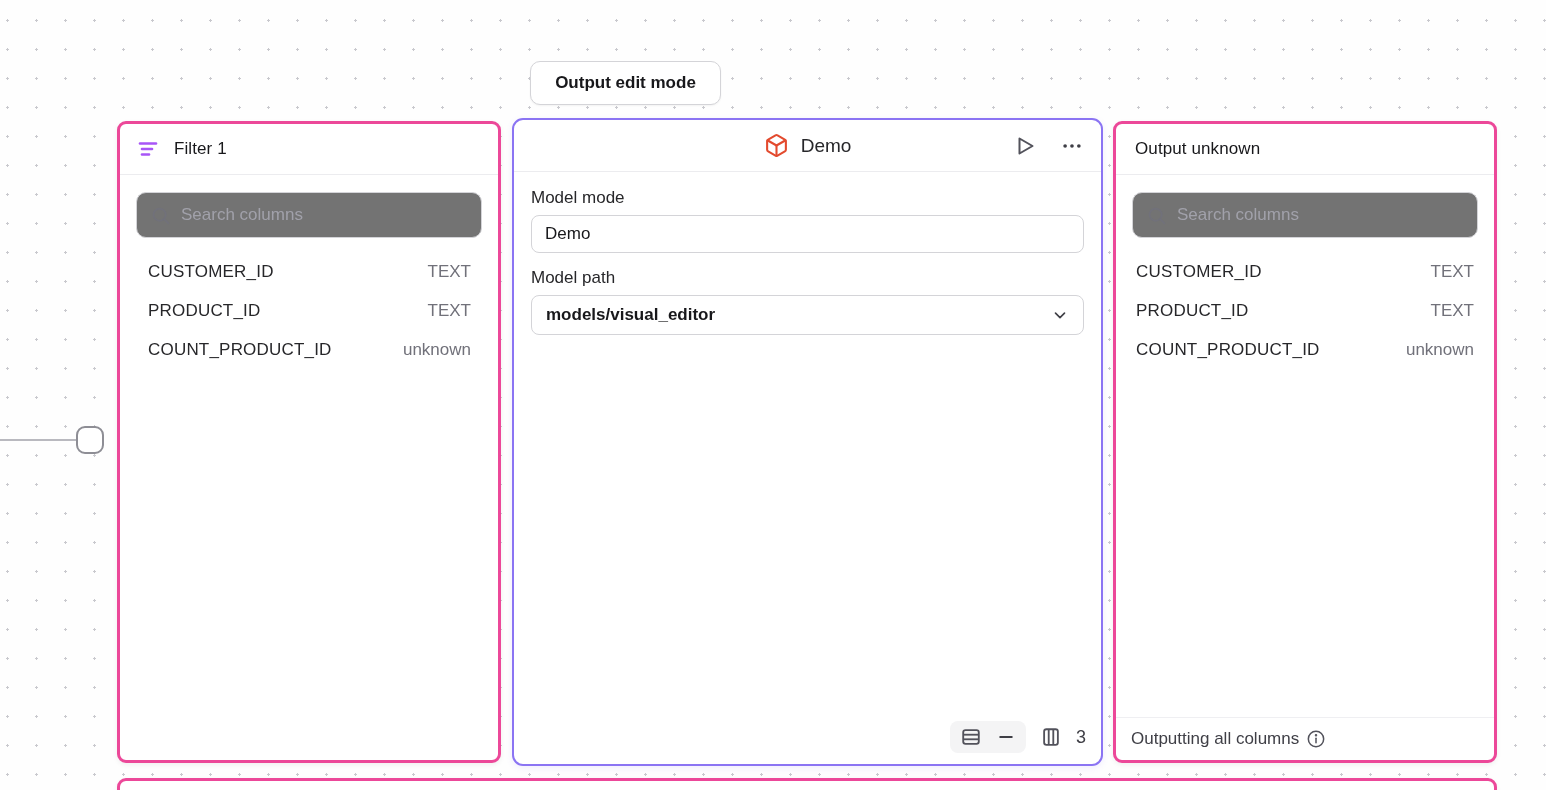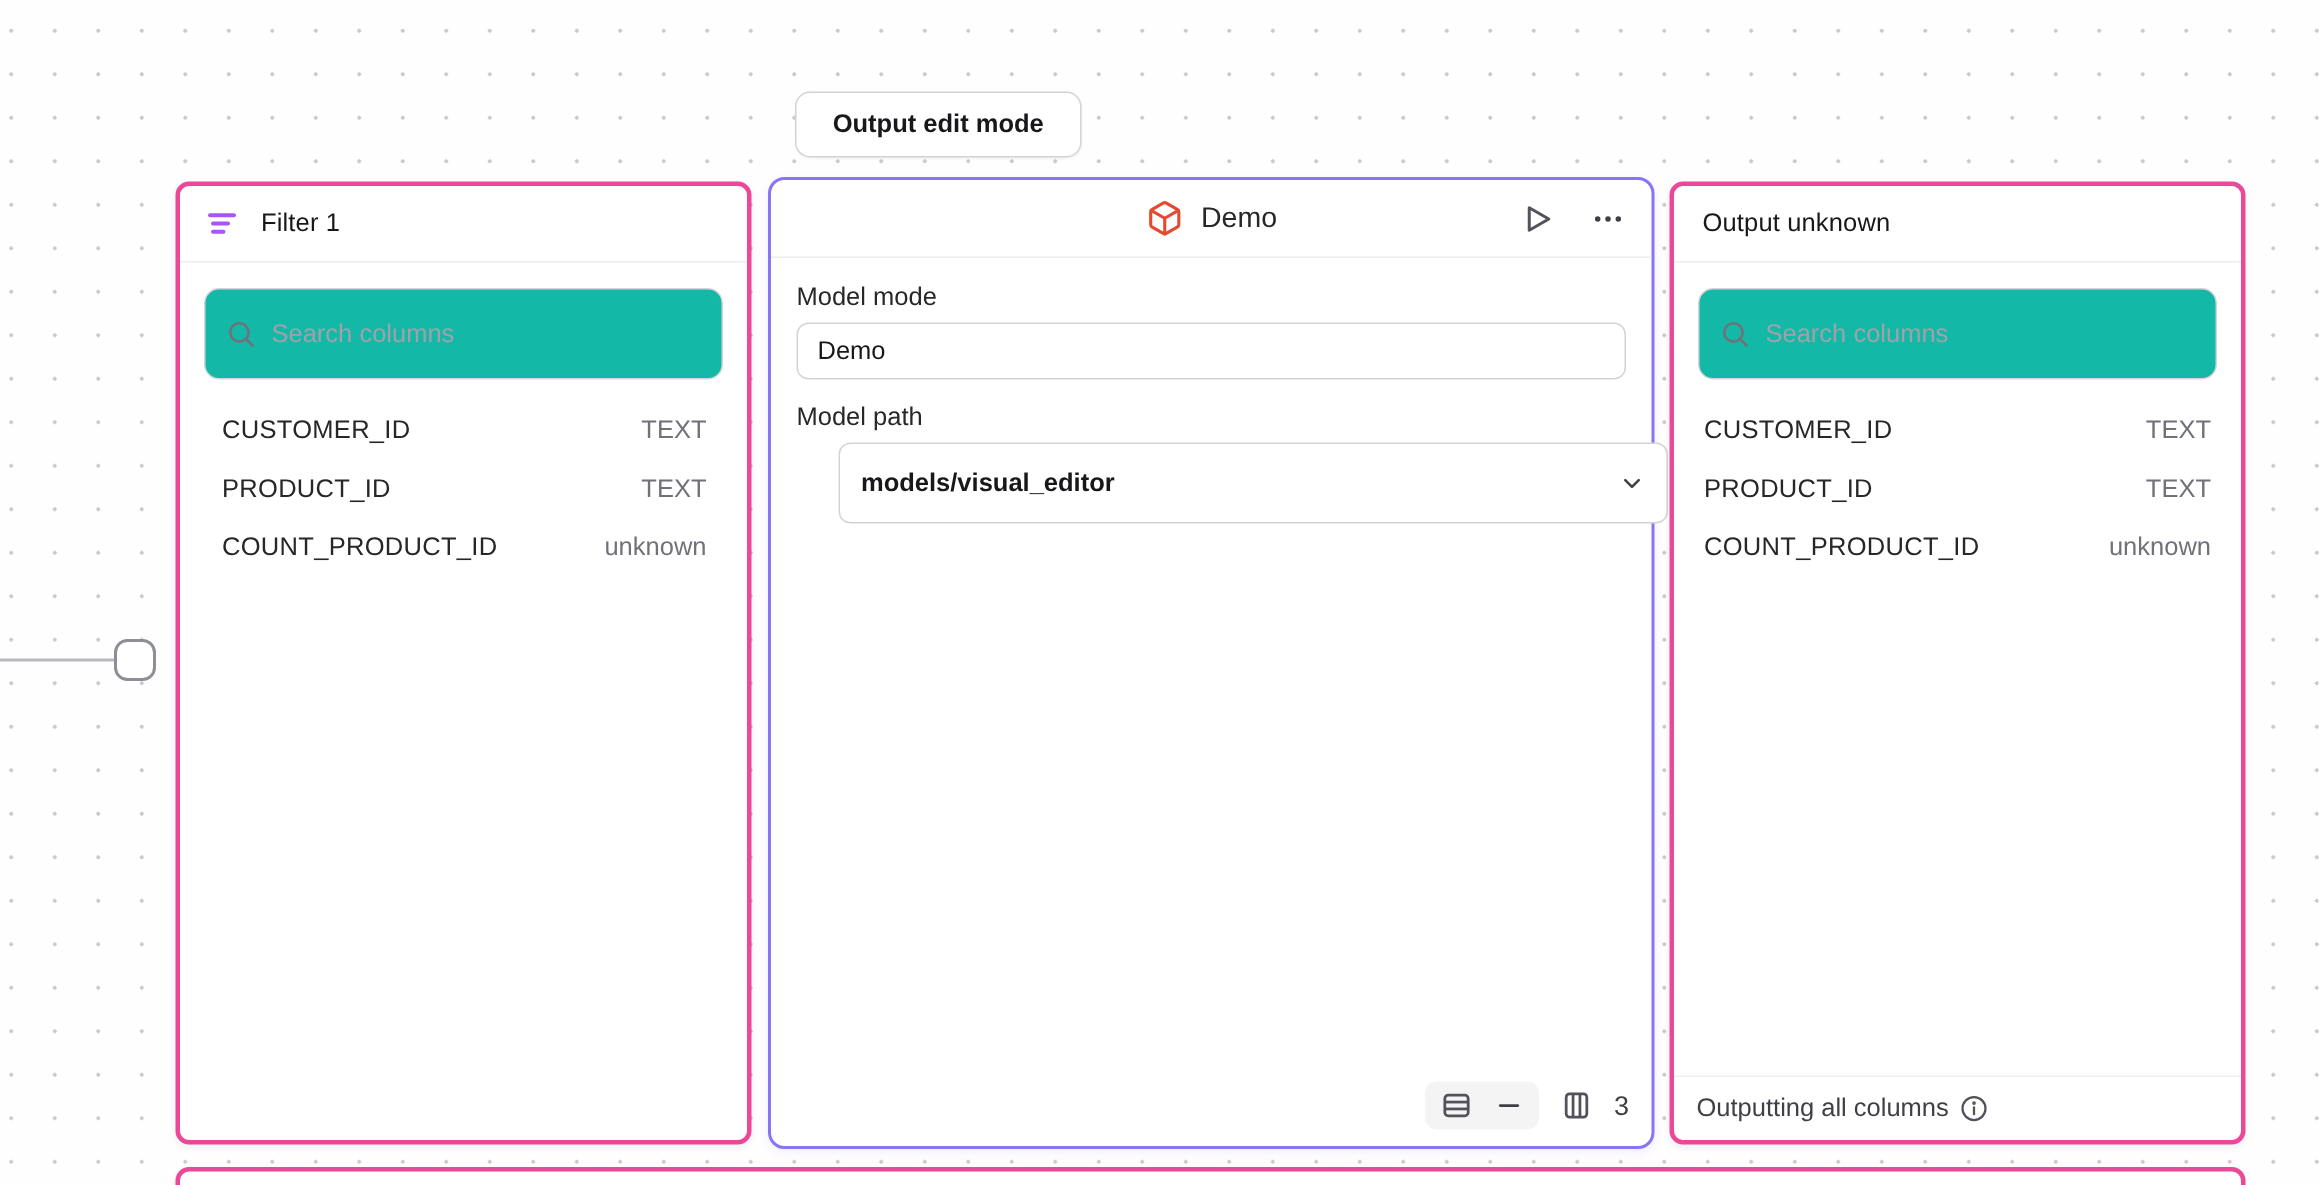--- a/index.html
+++ b/index.html
@@ -45,22 +45,22 @@
   .panel-output { left: 1113px; top: 121px; width: 384px; height: 642px; }
 
   .panel-header {
     height: 51px; border-bottom: 1px solid #ececef;
     display: flex; align-items: center; padding: 0 16px; gap: 14px;
   }
   .panel-header.indent { padding-left: 19px; }
   .panel-title { font-size: 17px; font-weight: 500; color: #18181b; letter-spacing: .1px; }
 
   .search-box {
-    margin: 17px 16px 10px 16px; height: 61px;
-    border: 1px solid #d4d4d8; border-radius: 10px; background: #14b8a6;
+    margin: 17px 16px 10px 16px; height: 46px;
+    border: 1px solid #d4d4d8; border-radius: 10px; background: #737373;
     display: flex; align-items: center; padding: 0 13px; gap: 10px;
   }
   .search-box input {
     border: none; outline: none; flex: 1; font-family: inherit;
     font-size: 17px; color: #27272a; background: transparent;
   }
   .search-box input::placeholder { color: #a1a1aa; }
 
   .col-list { padding: 4px 0; }
   .col-row {
@@ -97,23 +97,23 @@
 
   .model-body { padding: 16px 17px; }
   .field-label { font-size: 17px; font-weight: 500; color: #27272a; margin-bottom: 7px; }
   .text-input {
     width: 100%; height: 38px; border: 1px solid #d4d4d8; border-radius: 8px;
     font-family: inherit; font-size: 17px; color: #18181b; padding: 0 13px;
     outline: none; background: #fff;
   }
   .field-gap { height: 15px; }
   .select-input {
-    width: 100%; height: 54px; border: 1px solid #d4d4d8; border-radius: 8px;
+    width: 100%; height: 40px; border: 1px solid #d4d4d8; border-radius: 8px;
     display: flex; align-items: center; justify-content: space-between;
-    padding: 0 14px; cursor: pointer; background: #fff; margin-left: 28px;
+    padding: 0 14px; cursor: pointer; background: #fff;
   }
   .select-value { font-size: 17px; font-weight: 700; color: #18181b; }
 
   .model-footer {
     position: absolute; right: 15px; bottom: 11px;
     display: flex; align-items: center; gap: 14px;
   }
   .footer-pill {
     background: #f4f4f5; border-radius: 8px; height: 32px;
     display: flex; align-items: center; gap: 14px; padding: 0 10px;

